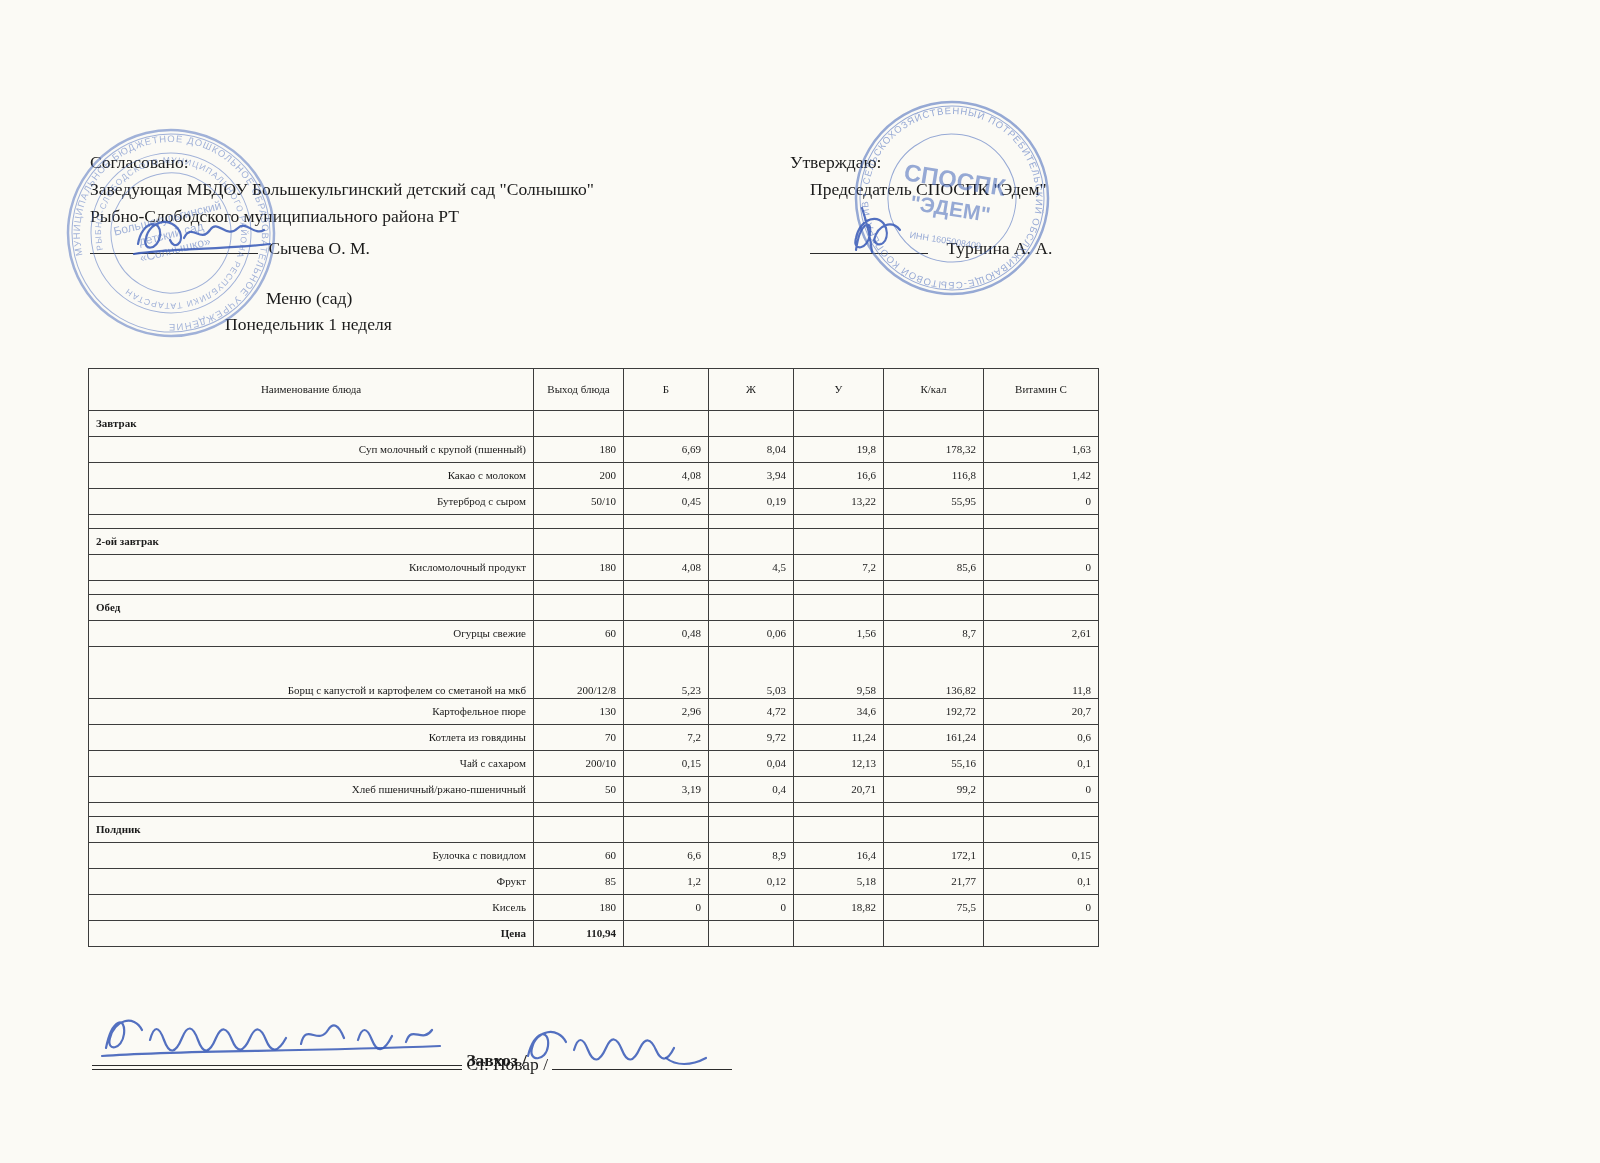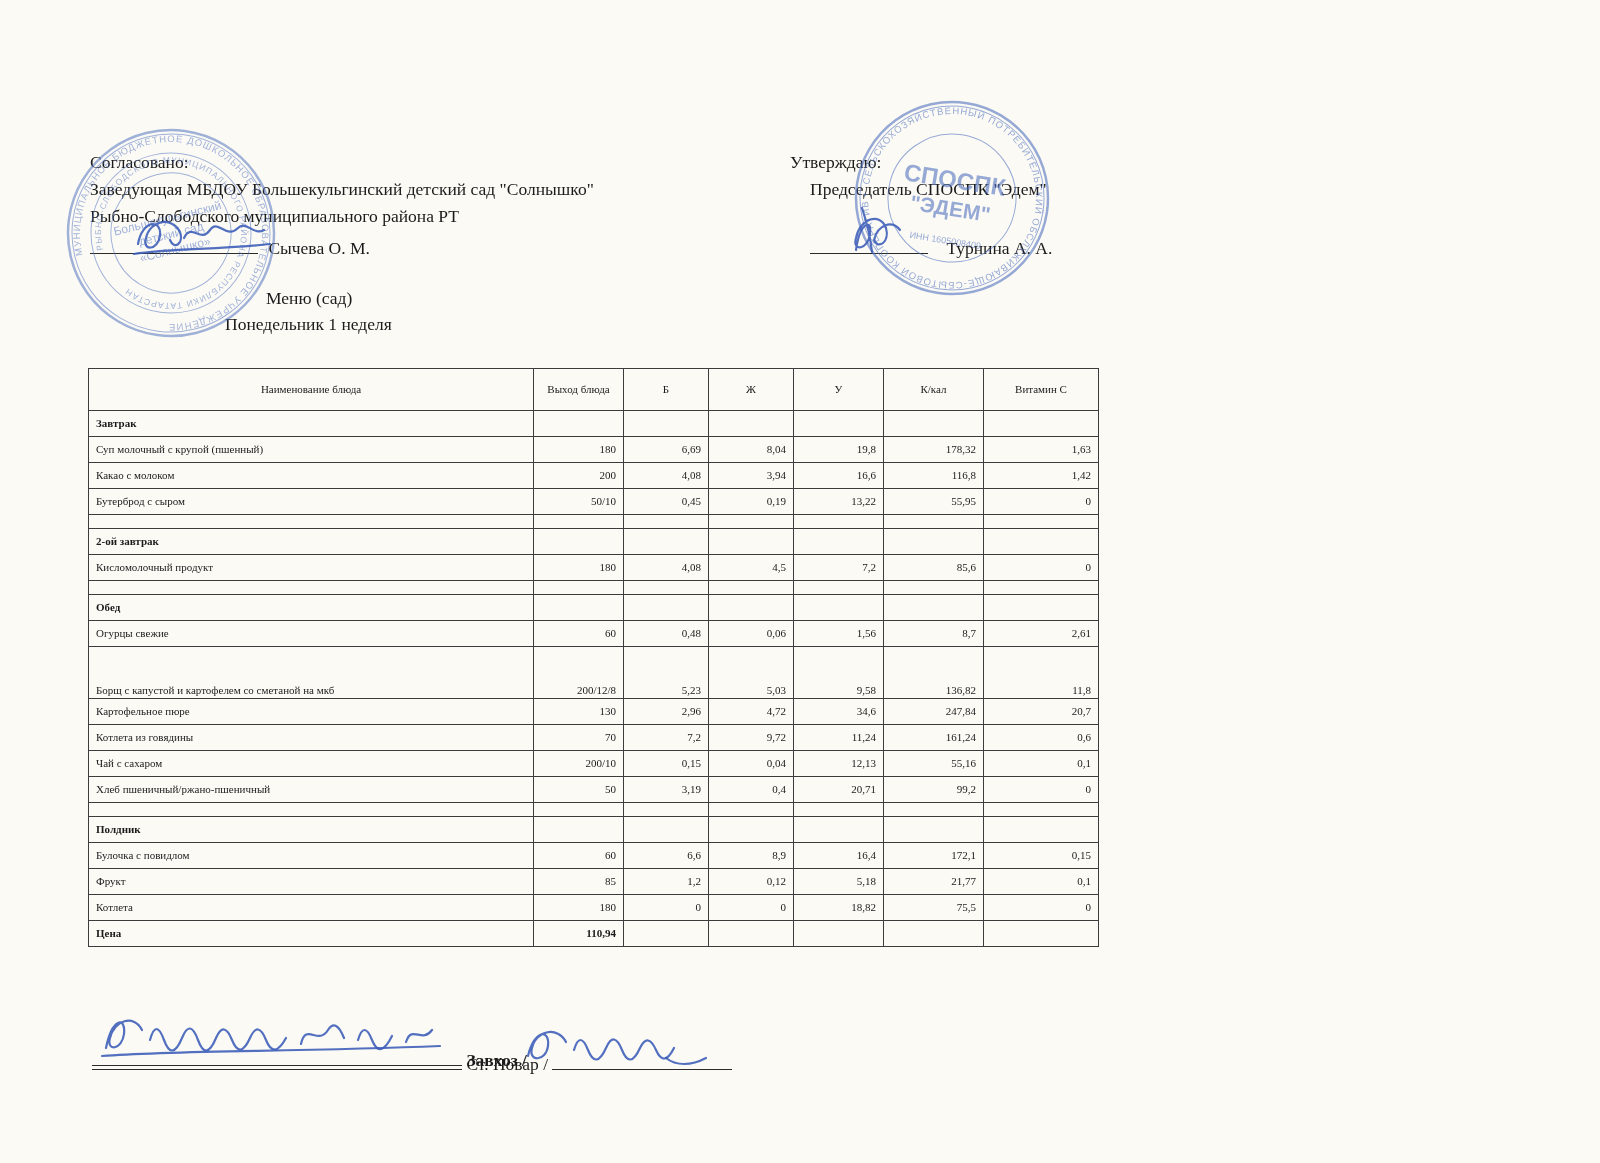--- a/index.html
+++ b/index.html
@@ -21,21 +21,21 @@
   table.menu {
     position:absolute; left:88px; top:368px;
     border-collapse:collapse; table-layout:fixed;
     width:1010px; font-size:11px; background:transparent;
   }
   table.menu th, table.menu td {
     border:1px solid #3c3c3c; padding:1px 7px; overflow:hidden; line-height:1.2;
   }
   table.menu th { font-weight:normal; text-align:center; vertical-align:middle; height:42px; }
   table.menu td { height:26px; vertical-align:middle; }
-  td.name-cell { text-align:left; white-space:nowrap;margin-top:28px; }
+  td.name-cell { text-align:right; white-space:nowrap;margin-top:28px; }
   td.num-cell { text-align:right; white-space:nowrap; }
   td.section-cell { font-weight:bold; }
   tr.empty-row td { height:14px; }
   tr.tall-row td { height:52px; vertical-align:bottom; }
   tr.bold-row td { font-weight:bold; }
 
   
   .stamp { position:absolute; pointer-events:none; }
   .stamp-left { left:62px; top:124px; width:218px; height:218px; opacity:0.52; transform:rotate(-14deg); }
   .stamp-right { left:850px; top:96px; width:204px; height:204px; opacity:0.58; transform:rotate(9deg); }
@@ -233,21 +233,21 @@
         <td class="num-cell">9,58</td>
         <td class="num-cell">136,82</td>
         <td class="num-cell">11,8</td>
       </tr>
       <tr>
         <td class="name-cell">Картофельное пюре</td>
         <td class="num-cell">130</td>
         <td class="num-cell">2,96</td>
         <td class="num-cell">4,72</td>
         <td class="num-cell">34,6</td>
-        <td class="num-cell">247,84</td>
+        <td class="num-cell">192,72</td>
         <td class="num-cell">20,7</td>
       </tr>
       <tr>
         <td class="name-cell">Котлета из говядины</td>
         <td class="num-cell">70</td>
         <td class="num-cell">7,2</td>
         <td class="num-cell">9,72</td>
         <td class="num-cell">11,24</td>
         <td class="num-cell">161,24</td>
         <td class="num-cell">0,6</td>
@@ -300,21 +300,21 @@
       <tr>
         <td class="name-cell">Фрукт</td>
         <td class="num-cell">85</td>
         <td class="num-cell">1,2</td>
         <td class="num-cell">0,12</td>
         <td class="num-cell">5,18</td>
         <td class="num-cell">21,77</td>
         <td class="num-cell">0,1</td>
       </tr>
       <tr>
-        <td class="name-cell">Котлета</td>
+        <td class="name-cell">Кисель</td>
         <td class="num-cell">180</td>
         <td class="num-cell">0</td>
         <td class="num-cell">0</td>
         <td class="num-cell">18,82</td>
         <td class="num-cell">75,5</td>
         <td class="num-cell">0</td>
       </tr>
       <tr class="bold-row">
         <td class="name-cell">Цена</td>
         <td class="num-cell">110,94</td>

